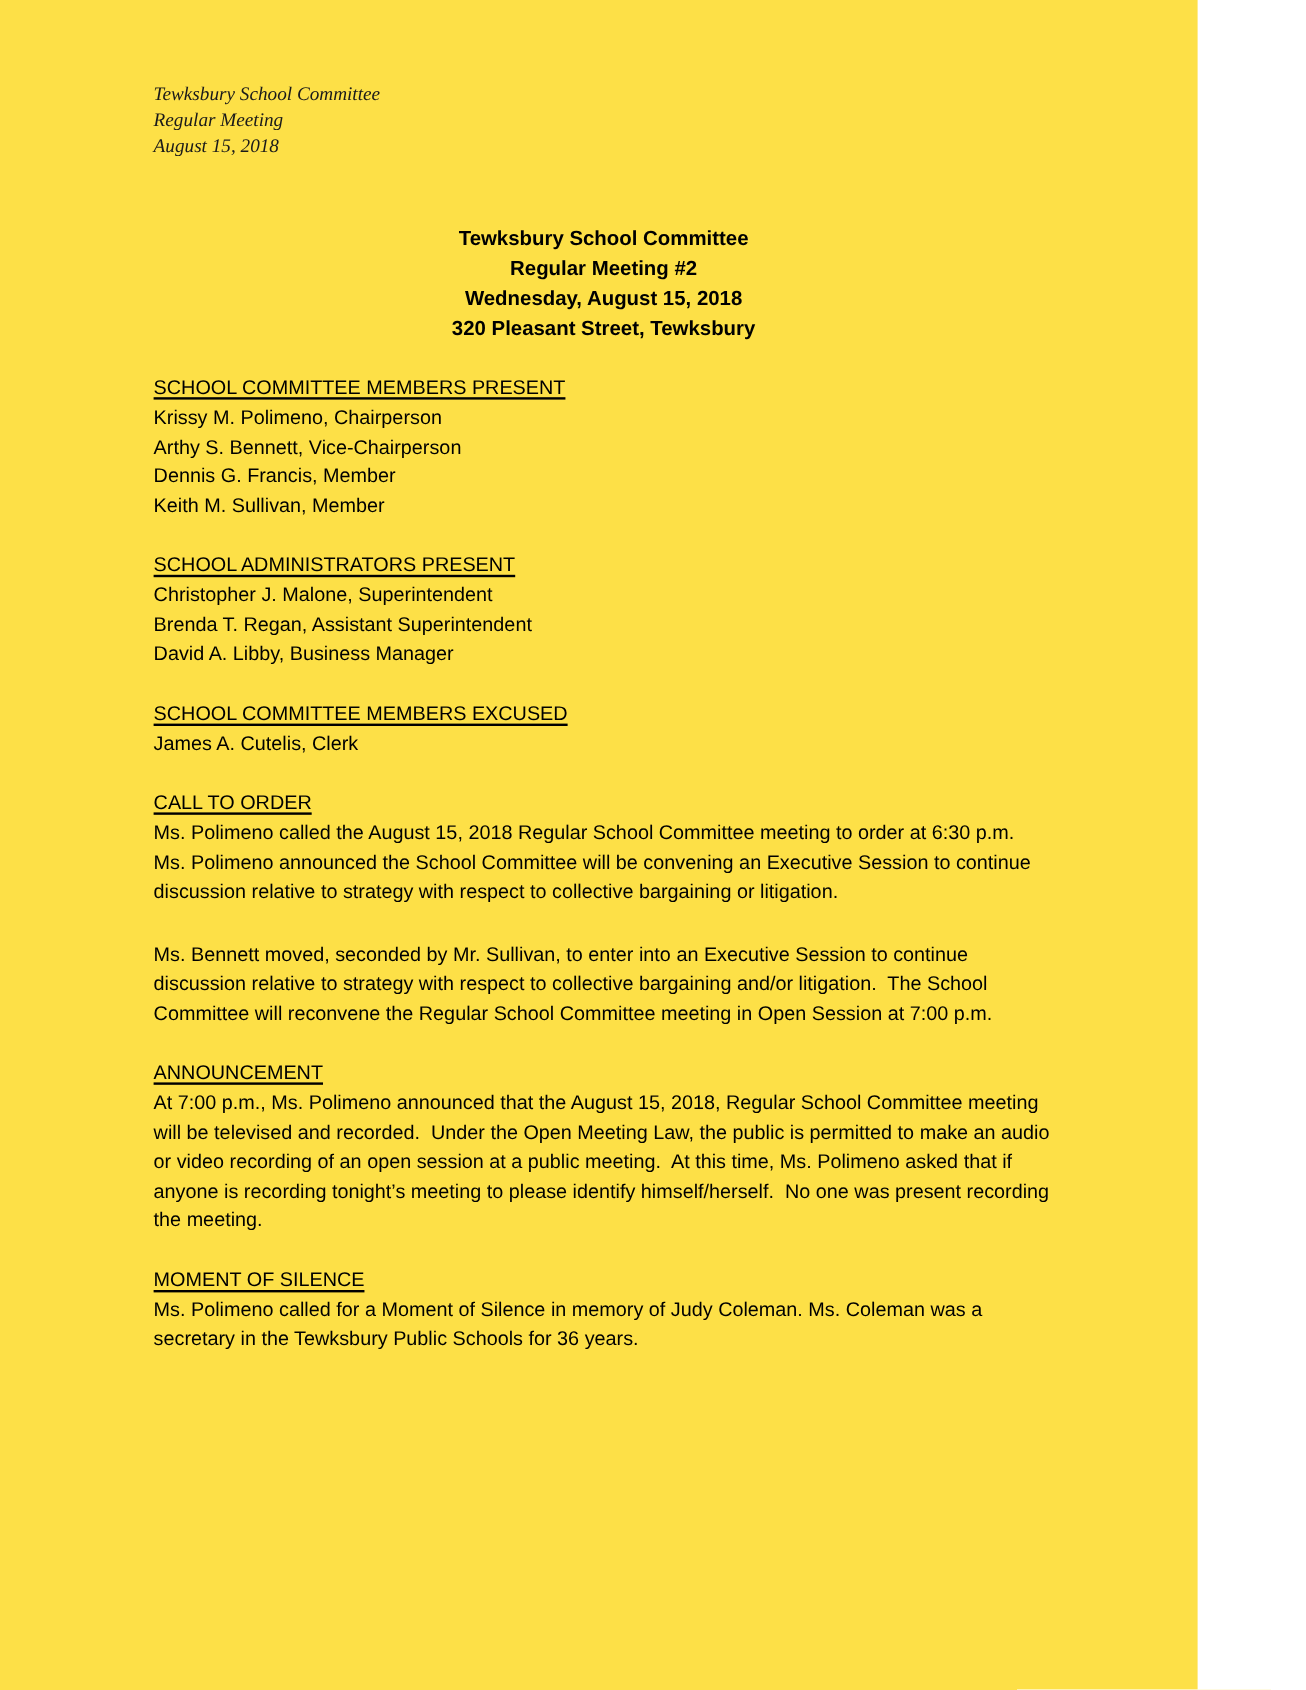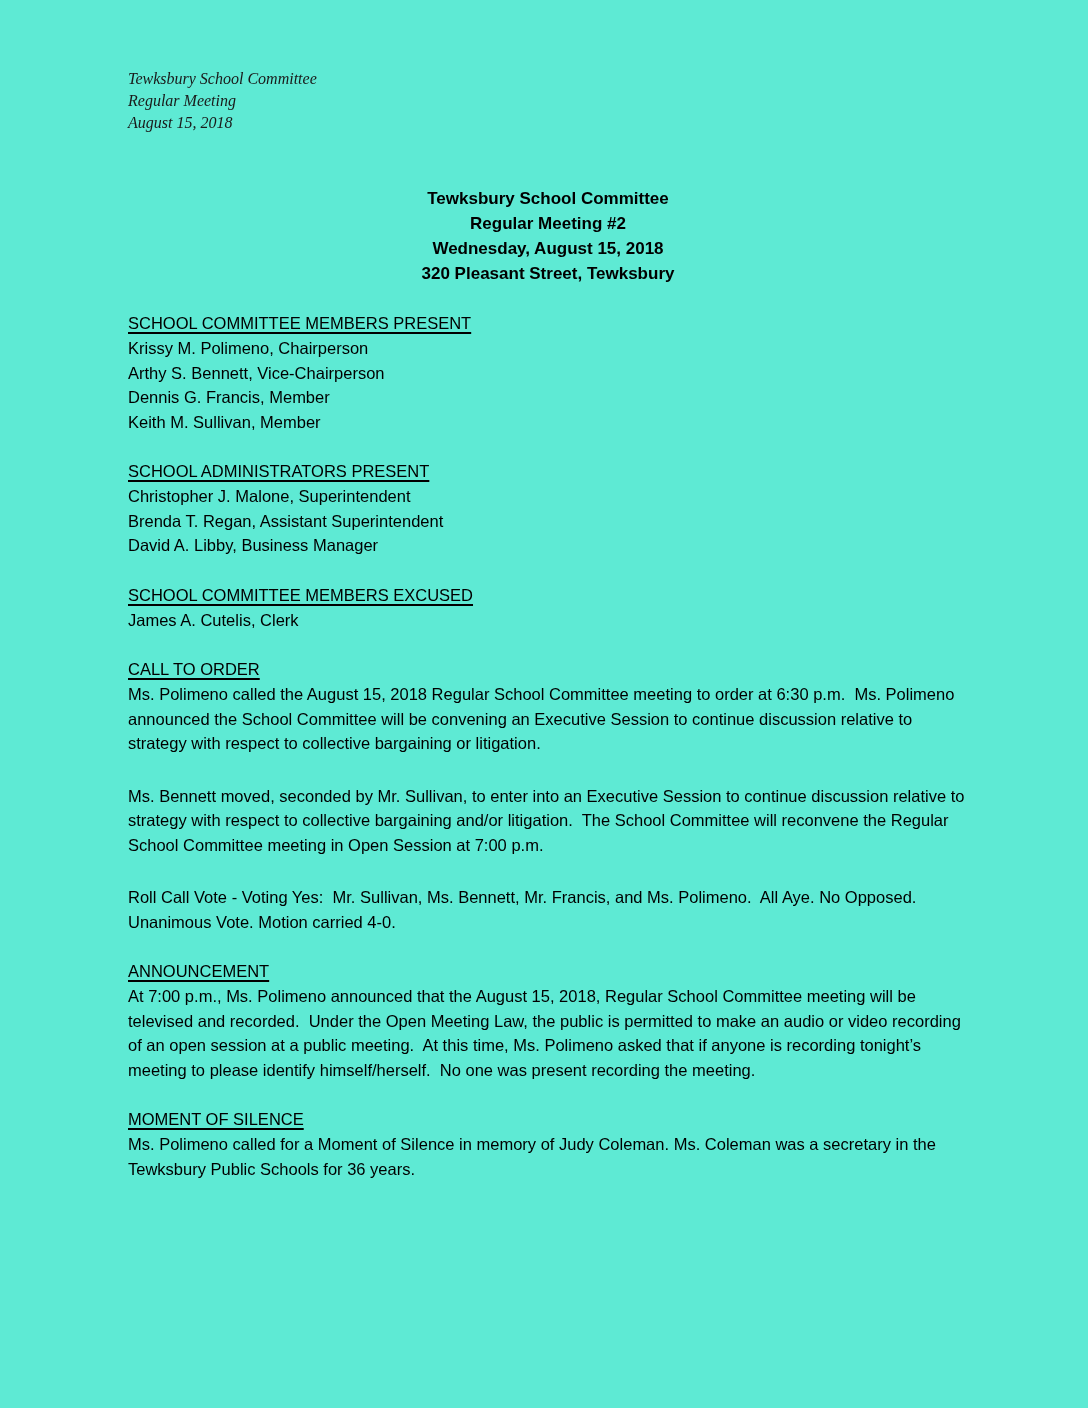--- a/index.html
+++ b/index.html
@@ -7,23 +7,23 @@
   body {
     width: 1088px;
     height: 1408px;
     position: relative;
     overflow: hidden;
     font-family: "Liberation Sans", sans-serif;
     color: #000000;
   }
   .page {
     position: relative;
-    width: 1088px;
+    width: 998px;
     height: 1408px;
-    background: #5eead4;
+    background: #fde047;
   }
   .content {
     padding: 68px 120px 0 128px; 
   }
   
   .doc-meta {
     font-family: "Liberation Serif", serif;
     font-style: italic;
     font-size: 16px;
     line-height: 22px;
@@ -100,21 +100,20 @@
 
     <div class="section">
       <h2>SCHOOL COMMITTEE MEMBERS EXCUSED</h2>
       <div class="line">James A. Cutelis, Clerk</div>
     </div>
 
     <div class="section">
       <h2>CALL TO ORDER</h2>
       <div class="para">Ms. Polimeno called the August 15, 2018 Regular School Committee meeting to order at 6:30 p.m.  Ms. Polimeno announced the School Committee will be convening an Executive Session to continue discussion relative to strategy with respect to collective bargaining or litigation.</div>
       <div class="para">Ms. Bennett moved, seconded by Mr. Sullivan, to enter into an Executive Session to continue discussion relative to strategy with respect to collective bargaining and/or litigation.  The School Committee will reconvene the Regular School Committee meeting in Open Session at 7:00 p.m.</div>
-      <div class="para">Roll Call Vote - Voting Yes:  Mr. Sullivan, Ms. Bennett, Mr. Francis, and Ms. Polimeno.  All Aye. No Opposed. Unanimous Vote. Motion carried 4-0.</div>
     </div>
 
     <div class="section">
       <h2>ANNOUNCEMENT</h2>
       <div class="para">At 7:00 p.m., Ms. Polimeno announced that the August 15, 2018, Regular School Committee meeting will be televised and recorded.  Under the Open Meeting Law, the public is permitted to make an audio or video recording of an open session at a public meeting.  At this time, Ms. Polimeno asked that if anyone is recording tonight’s meeting to please identify himself/herself.  No one was present recording the meeting.</div>
     </div>
 
     <div class="section">
       <h2>MOMENT OF SILENCE</h2>
       <div class="para">Ms. Polimeno called for a Moment of Silence in memory of Judy Coleman. Ms. Coleman was a secretary in the Tewksbury Public Schools for 36 years.</div>

